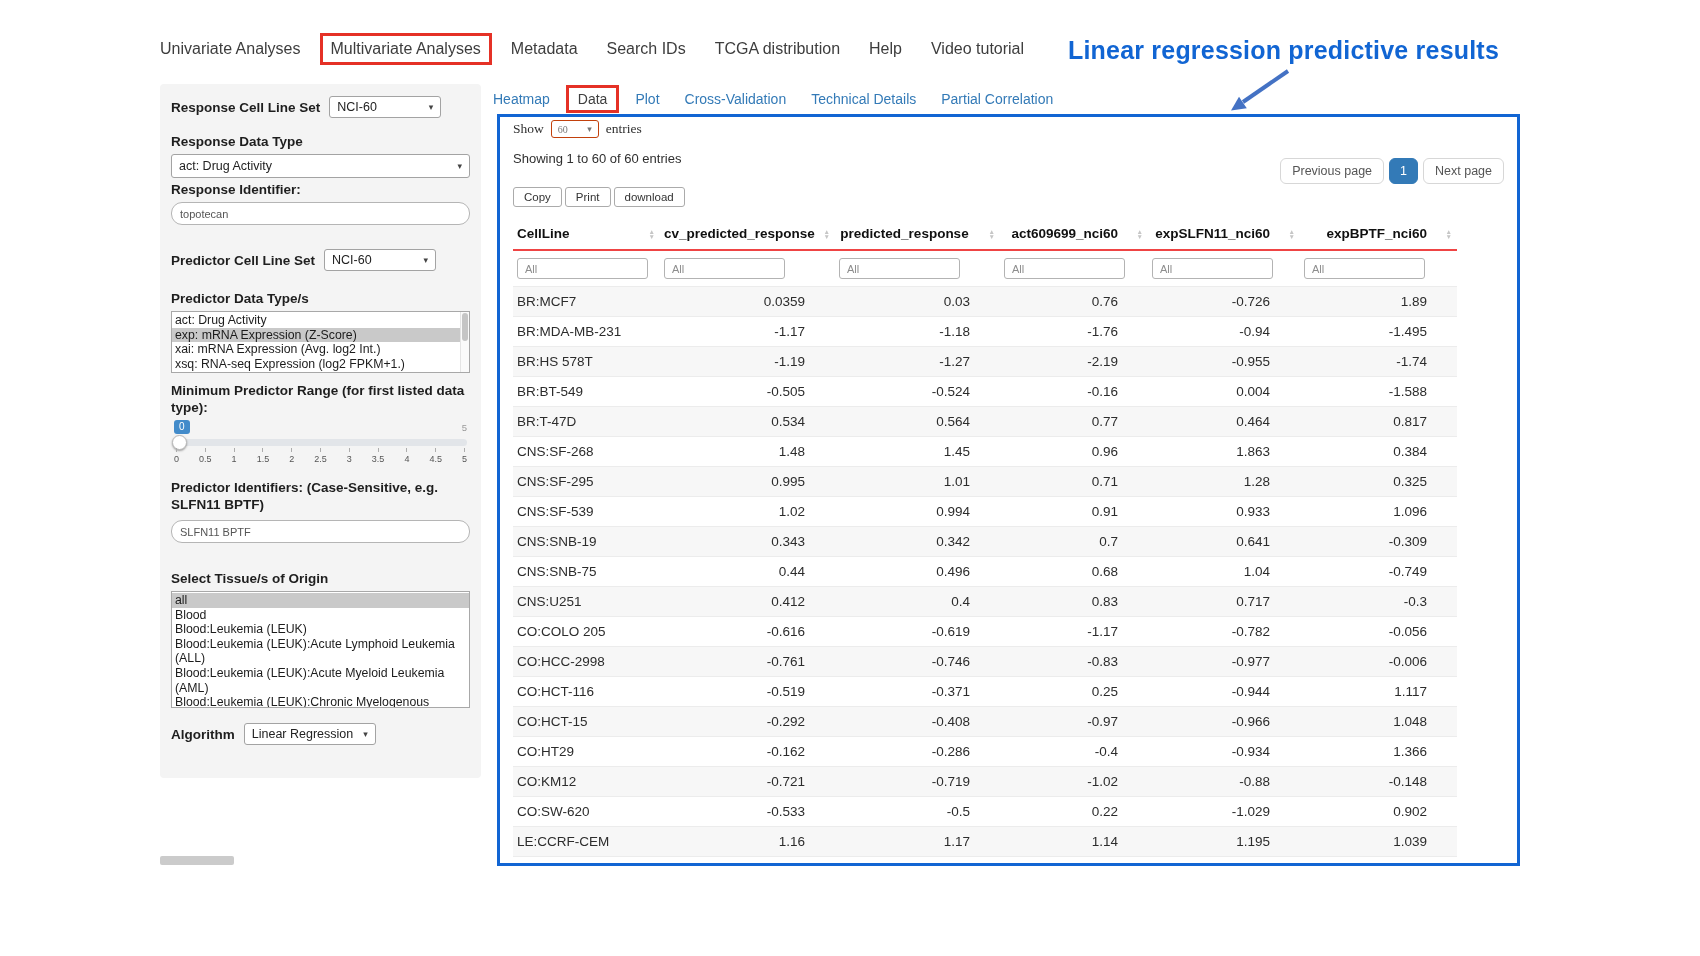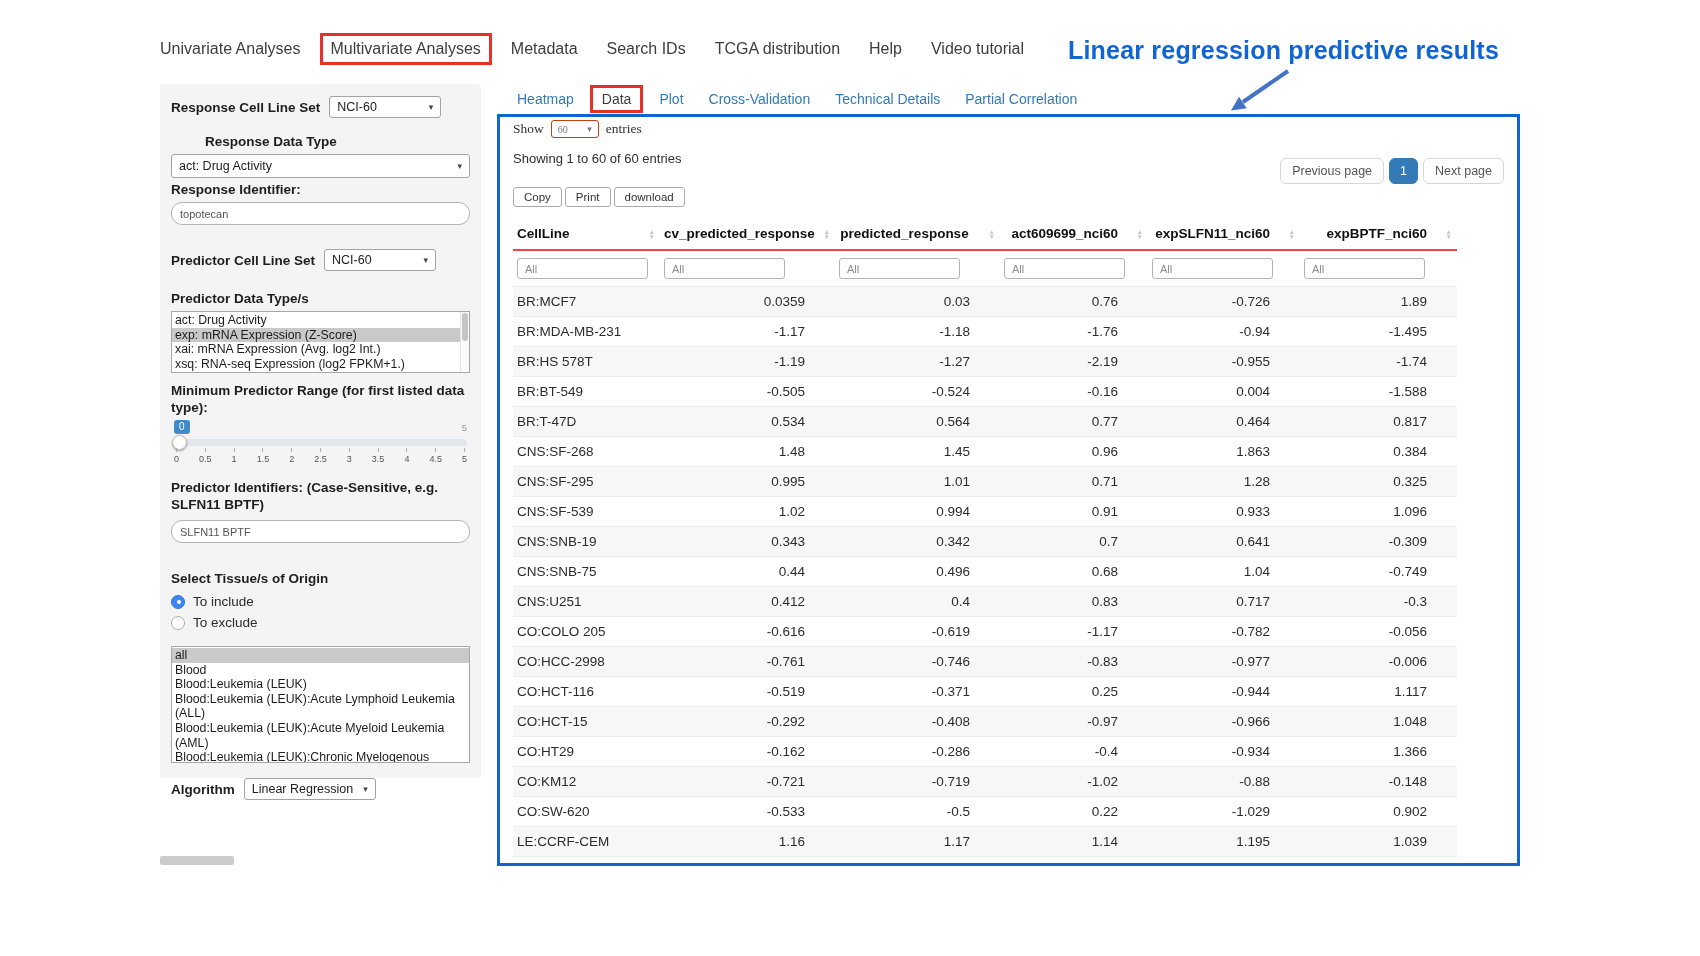--- a/index.html
+++ b/index.html
@@ -53,21 +53,21 @@
   .tick { display:flex; flex-direction:column; align-items:center; width:1px; }
   .tick-mark { width:1px; height:4px; background:#adadad; }
   .tick-label { font-size:9px; color:#555; margin-top:2px; }
 
   .radio-row { display:flex; align-items:center; gap:8px; height:21px; font-size:13.5px; color:#2b2b2b; cursor:pointer; }
   .radio-dot { width:14px; height:14px; border-radius:50%; border:1px solid #ababab; background:#fff; position:relative; flex:0 0 auto; }
   .radio-dot.checked { background:#3d86f0; border-color:#2f74d8; }
   .radio-dot.checked::after { content:""; position:absolute; left:4.5px; top:4.5px; width:4px; height:4px; background:#fff; border-radius:50%; }
 
   
-  .tab-bar { position:absolute; left:508px; top:85px; display:flex; align-items:center; gap:7px; }
+  .tab-bar { position:absolute; left:484px; top:85px; display:flex; align-items:center; gap:7px; }
   .tab { font-size:14px; color:var(--link-blue,#337ab7); padding:6px 9px; cursor:pointer; white-space:nowrap; }
   .tab.active { color:#3f3f3f; }
   .tab.red-box { padding:3px 9px; }
 
   
   .panel { position:absolute; left:497px; top:114px; width:1023px; height:752px; overflow:hidden; background:#fff; }
   .panel-border { position:absolute; inset:0; border:3px solid var(--annotation-blue,#1165d3); z-index:40; pointer-events:none; }
   .panel-inner { position:absolute; inset:0; padding:0 16px; }
   .show-row { display:flex; align-items:center; gap:7px; font-size:13.5px; color:#2f2f2f; margin-top:4px; height:22px;font-family:Liberation Serif, serif; }
   .mini-select { display:inline-flex; align-items:center; justify-content:space-between; gap:6px;
@@ -126,21 +126,21 @@
 <aside class="sidebar">
 
   <div class="inline-row" style="margin-bottom:15px;">
     <div class="form-label">Response Cell Line Set</div>
     <div class="select-box">
       <span>NCI-60</span>
       <span class="select-caret"></span>
     </div>
   </div>
 
-  <div class="form-label" style="margin-top:2px;margin-left:34px;">Response Data Type</div>
+  <div class="form-label" style="margin-top:2px;">Response Data Type</div>
   <div class="select-box full" style="margin-bottom:3px;">
     <span>act: Drug Activity</span>
     <span class="select-caret"></span>
   </div>
 
   <div class="form-label">Response Identifier:</div>
   <input class="text-input" style="margin-bottom: 24px;" value="topotecan">
 
   <div class="inline-row" style="margin-bottom:19px;">
     <div class="form-label">Predictor Cell Line Set</div>
@@ -213,30 +213,20 @@
           <div class="tick-mark"></div>
           <div class="tick-label">5</div>
         </div>
       </div>
   </div>
 
   <div class="form-label" style="line-height:16.5px;">Predictor Identifiers: (Case-Sensitive, e.g. SLFN11 BPTF)</div>
   <input class="text-input" style="margin-top: 3px; margin-bottom: 27px;" value="SLFN11 BPTF">
 
   <div class="form-label">Select Tissue/s of Origin</div>
-  <div id="tissue-radios" style="margin-bottom:13px;">
-      <div class="radio-row">
-        <span class="radio-dot checked"></span>
-        <span>To include</span>
-      </div>
-      <div class="radio-row">
-        <span class="radio-dot"></span>
-        <span>To exclude</span>
-      </div>
-    </div>
 
   <div class="listbox wrap" id="tissue-list" style="height:117px; margin-bottom:15px;">
       <div class="list-option selected">all</div>
       <div class="list-option">Blood</div>
       <div class="list-option">Blood:Leukemia (LEUK)</div>
       <div class="list-option">Blood:Leukemia (LEUK):Acute Lymphoid Leukemia (ALL)</div>
       <div class="list-option">Blood:Leukemia (LEUK):Acute Myeloid Leukemia (AML)</div>
       <div class="list-option">Blood:Leukemia (LEUK):Chronic Myelogenous Leukemia (CML)</div>
     </div>
 

